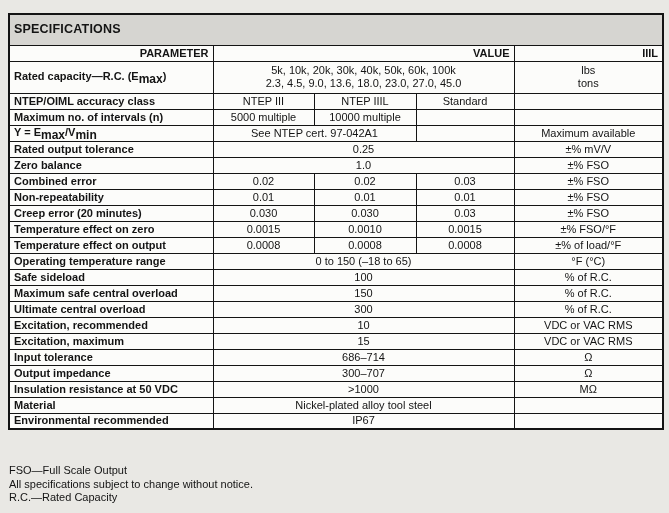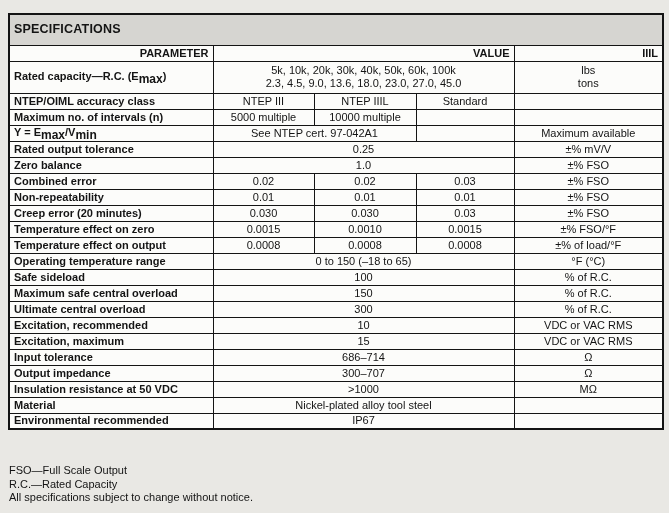--- a/index.html
+++ b/index.html
@@ -228,15 +228,15 @@
       <td class="param">Environmental recommended</td>
       <td class="val" colspan="3">IP67</td>
       <td class="unit"></td>
     </tr>
   </tbody>
     </table>
 </div>
 
 <div class="footnotes">
   <div>FSO—Full Scale Output</div>
+  <div>All specifications subject to change without notice.</div>
   <div>R.C.—Rated Capacity</div>
-  <div>All specifications subject to change without notice.</div>
 </div>
 
 </body></html>

